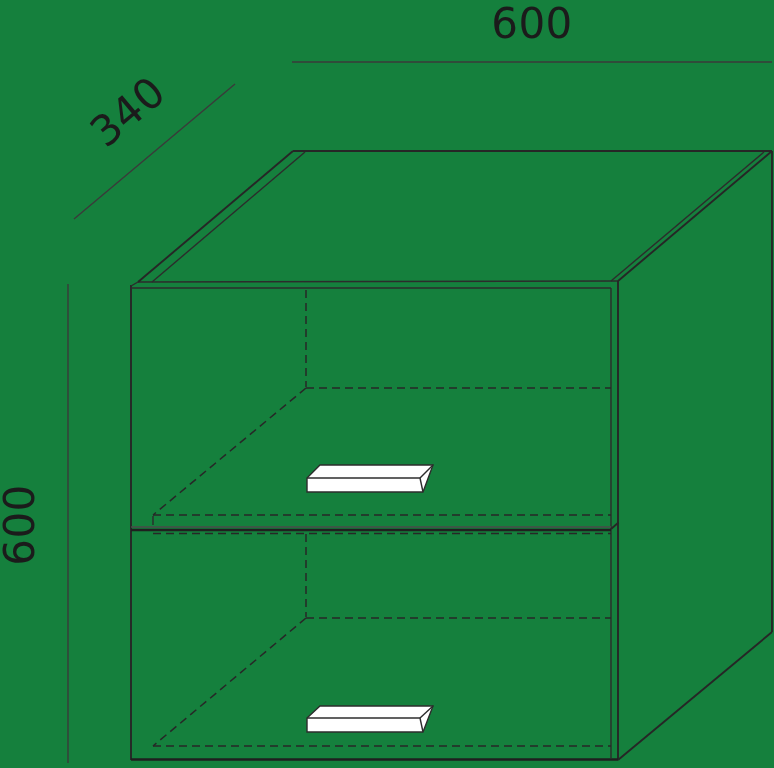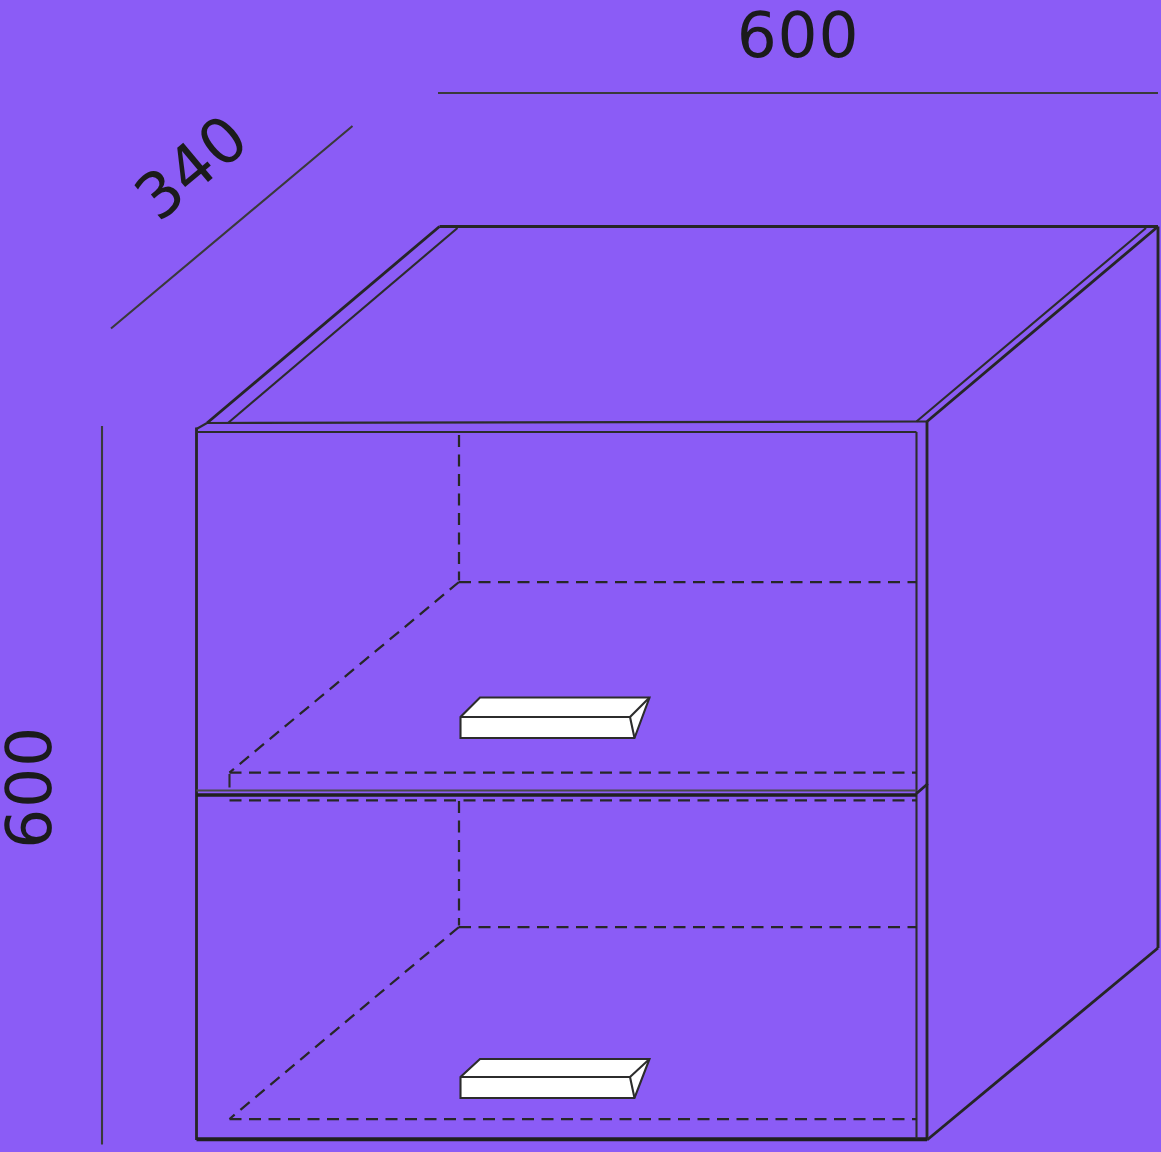--- a/index.html
+++ b/index.html
@@ -7,21 +7,21 @@
     padding: 0;
     background: #ffffff;
     width: 774px;
     height: 768px;
     overflow: hidden;
   }
   #stage {
     position: relative;
     width: 774px;
     height: 768px;
-    background: #8b5cf6;
+    background: #15803d;
   }
   svg { display: block; }
   .dim-text {
     font-family: "DejaVu Sans", "Liberation Sans", sans-serif;
     font-size: 42px;
     font-weight: 400;
     fill: #1b1b1b;
     letter-spacing: 0.5px;
   }
   .solid-thin   { stroke: #2c2c2c; stroke-width: 1.4; fill: none; stroke-linecap: butt; }

